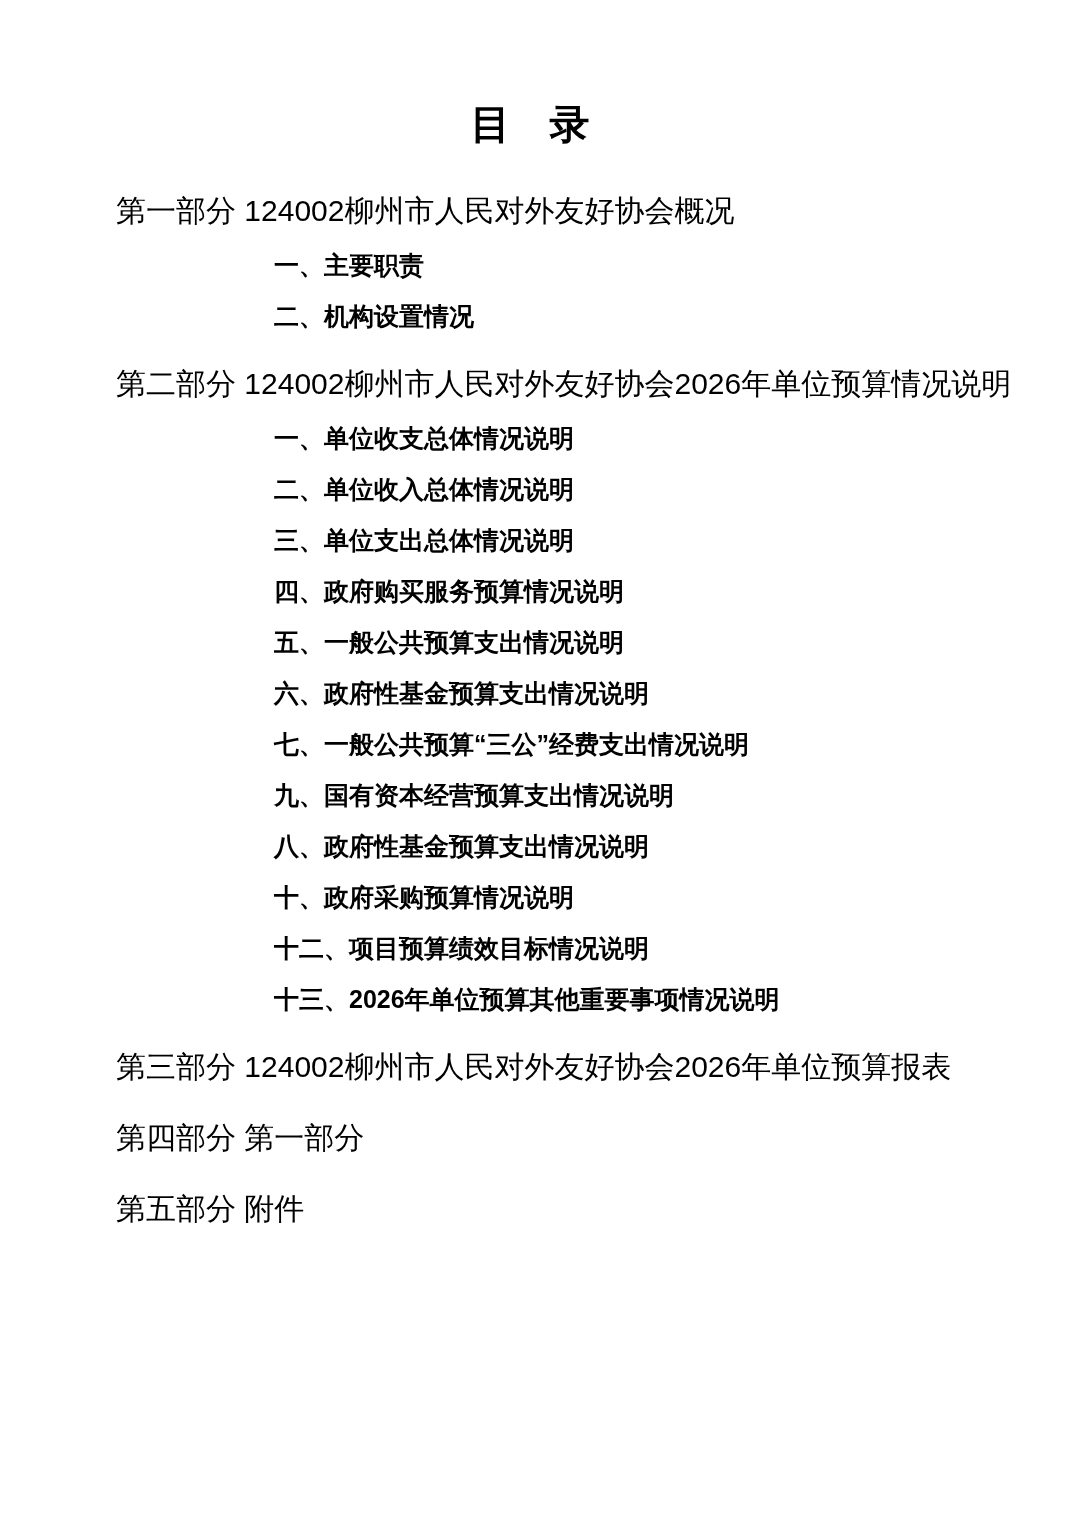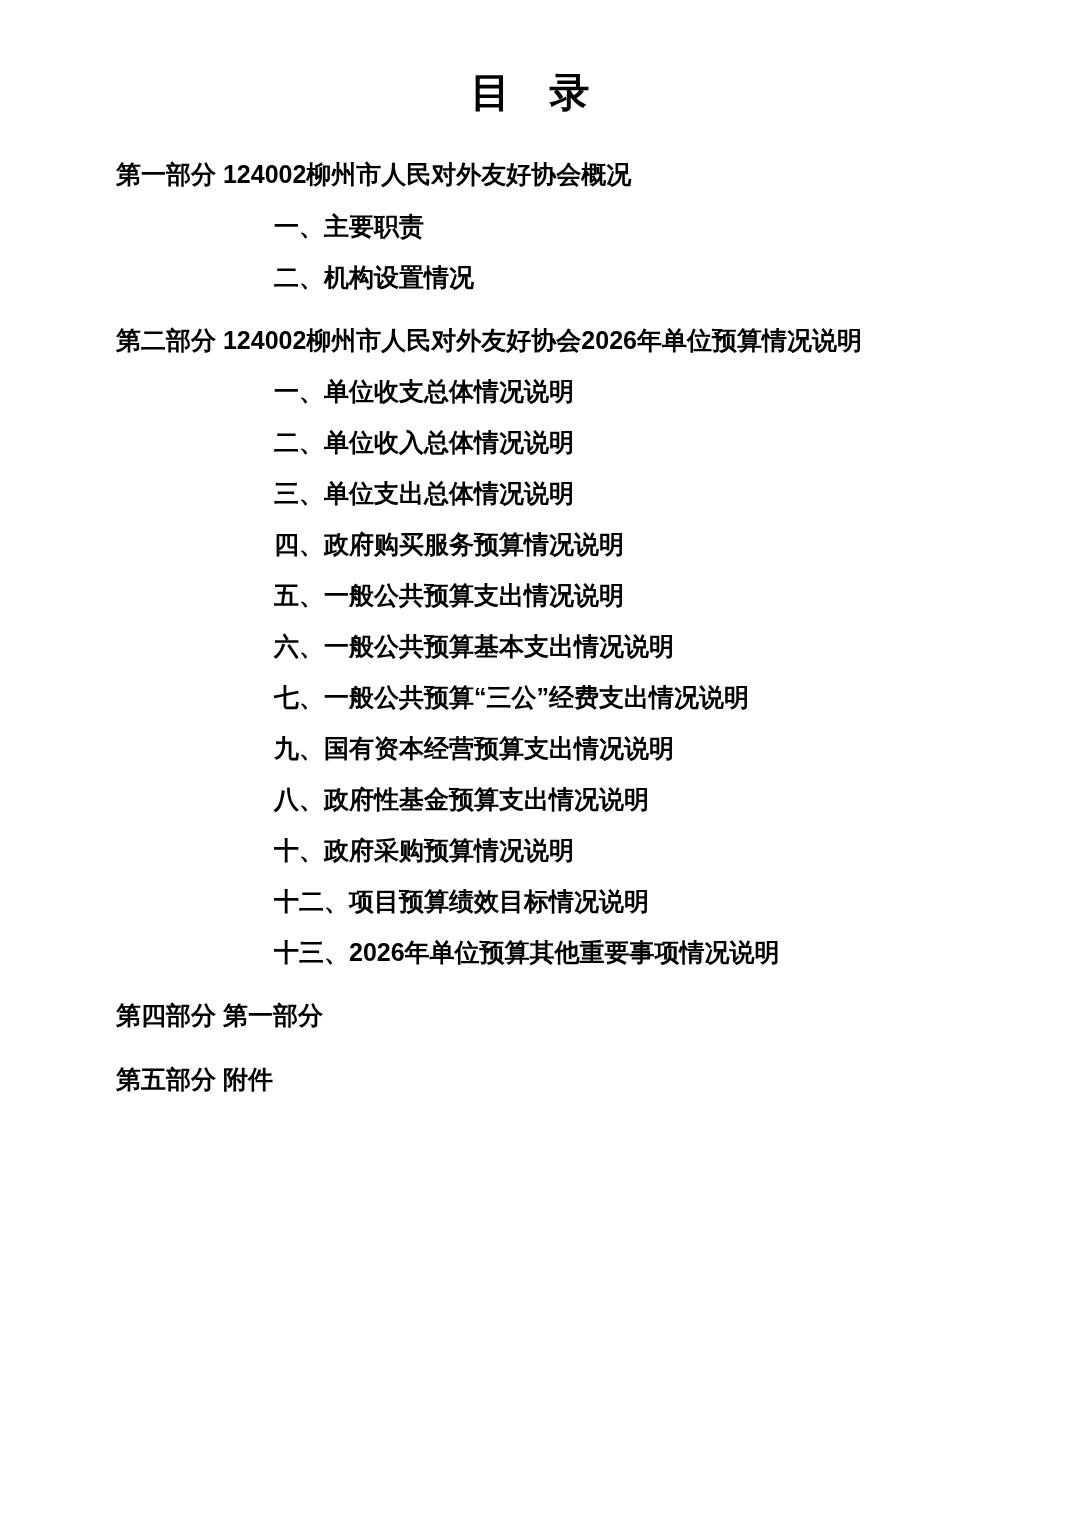--- a/index.html
+++ b/index.html
@@ -15,30 +15,30 @@
     margin: 0 auto;
     font-family: "Liberation Sans", "DejaVu Sans", sans-serif;
     color: #000000;
     overflow: hidden;
   }
   .doc-title {
     text-align: center;
     font-size: 40px;
     font-weight: bold;
     letter-spacing: 14px;
-    padding-top: 68px;
+    padding-top: 100px;
     line-height: 1.2;
   }
   .toc {
     margin-top: 40px;
     padding: 0 60px 0 60px;
   }
   .part {
-    font-size: 25px;
-    font-weight: bold;
+    font-size: 30px;
+    font-weight: normal;
     line-height: 1.5;
     margin: 26px 0 6px 0;
     text-indent: 56px;
     word-break: break-all;
   }
   .part.multiline {
     text-indent: 56px;
   }
   .sub {
     font-size: 25px;
@@ -61,28 +61,29 @@
     <div class="part">第一部分  124002柳州市人民对外友好协会概况</div>
     <div class="sub">一、主要职责</div>
     <div class="sub">二、机构设置情况</div>
 
     <div class="part multiline">第二部分  124002柳州市人民对外友好协会2026年单位预算情况说明</div>
     <div class="sub">一、单位收支总体情况说明</div>
     <div class="sub">二、单位收入总体情况说明</div>
     <div class="sub">三、单位支出总体情况说明</div>
     <div class="sub">四、政府购买服务预算情况说明</div>
     <div class="sub">五、一般公共预算支出情况说明</div>
-    <div class="sub">六、一般公共预算基本支出情况说明</div>
+    <div class="sub">六、政府性基金预算支出情况说明</div>
     <div class="sub">七、一般公共预算“三公”经费支出情况说明</div>
     <div class="sub">九、国有资本经营预算支出情况说明</div>
     <div class="sub">八、政府性基金预算支出情况说明</div>
     <div class="sub">十、政府采购预算情况说明</div>
     <div class="sub">十二、项目预算绩效目标情况说明</div>
     <div class="sub">十三、2026年单位预算其他重要事项情况说明</div>
 
+    <div class="part multiline">第三部分  124002柳州市人民对外友好协会2026年单位预算报表</div>
 
     <div class="part">第四部分  第一部分</div>
 
     <div class="part">第五部分  附件</div>
 
   </div>
 
 </div>
 
 </body></html>

